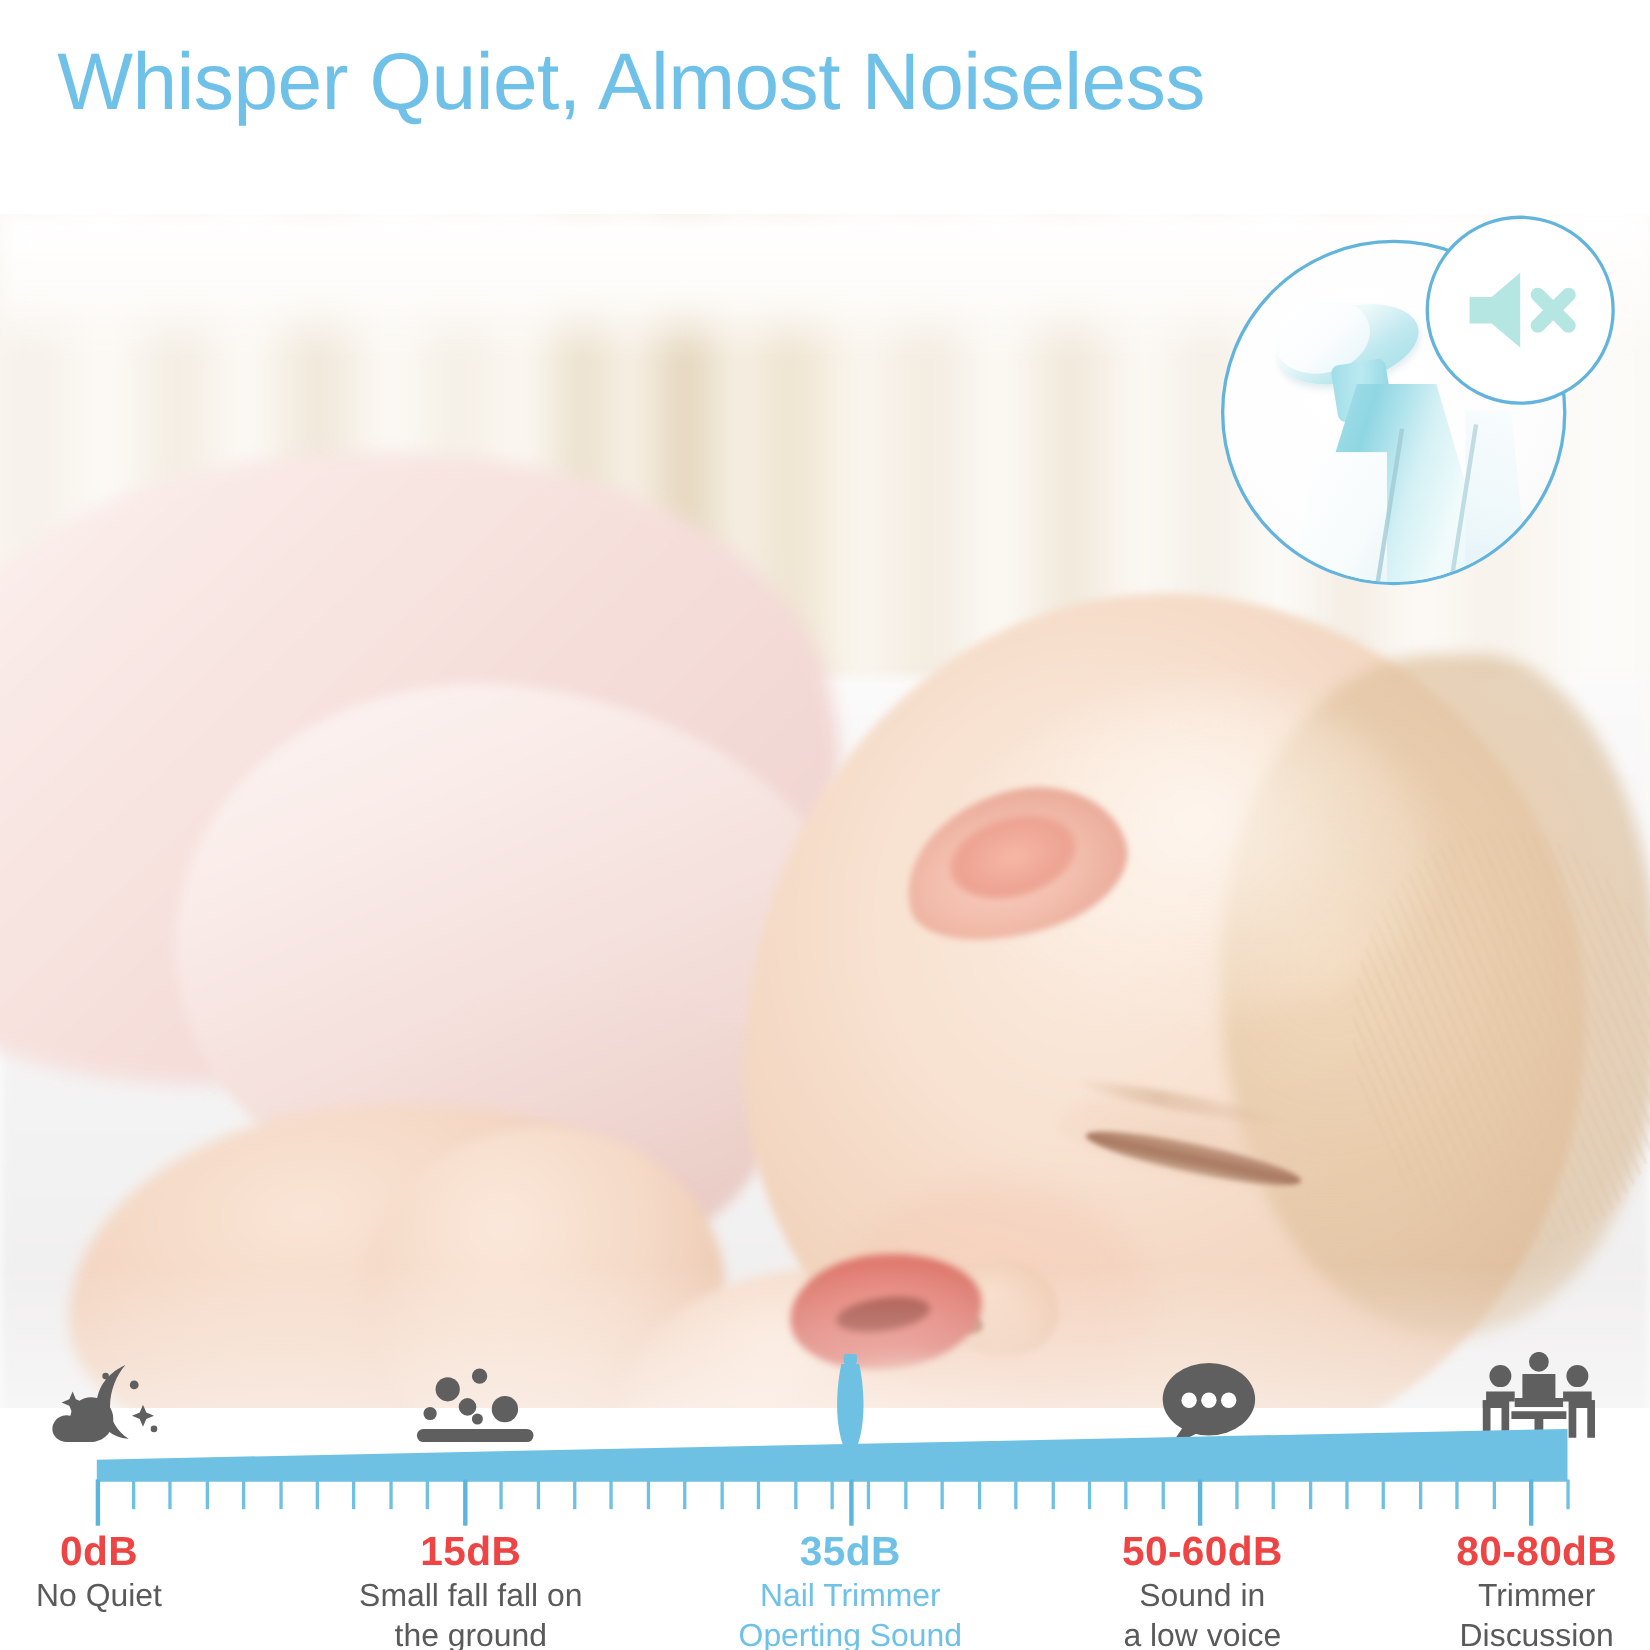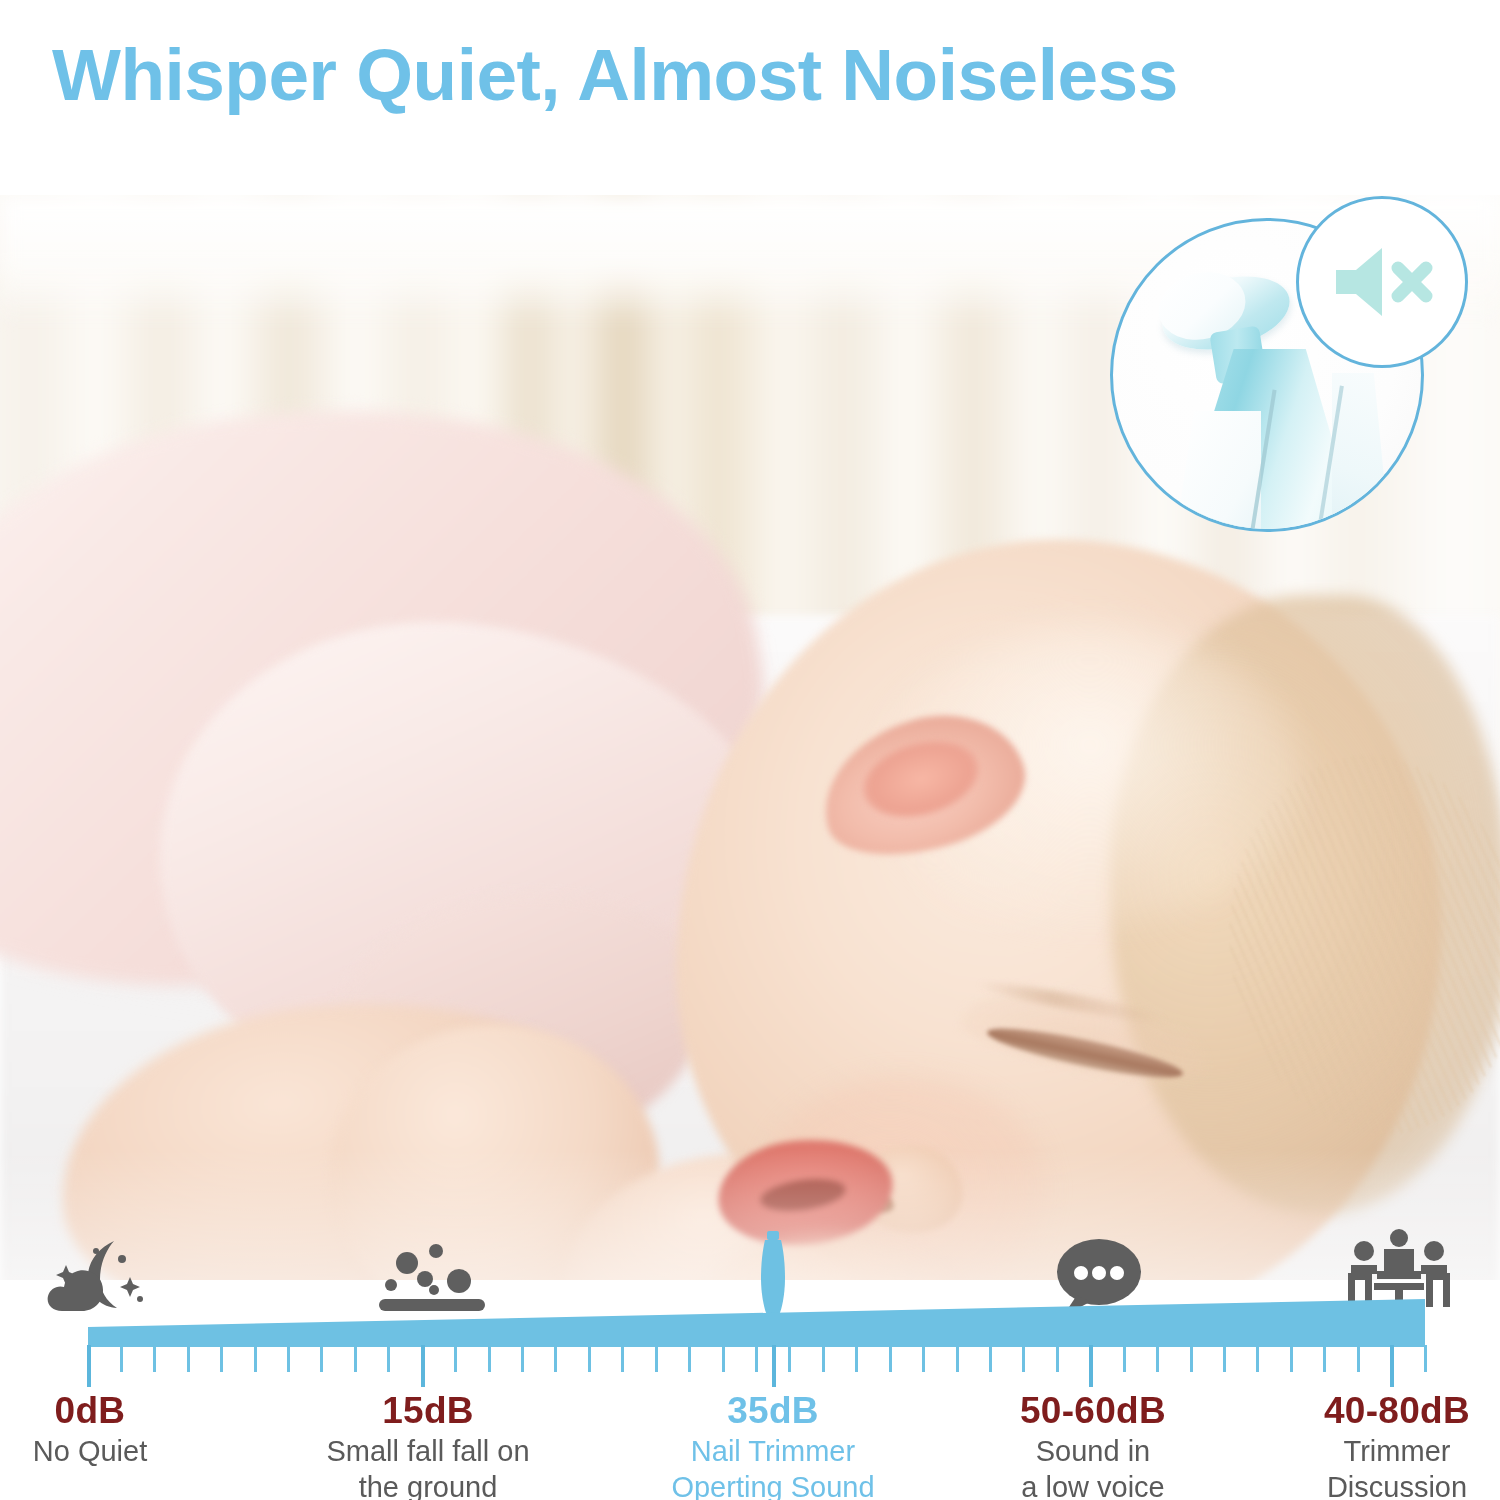--- a/index.html
+++ b/index.html
@@ -163,21 +163,21 @@
   }
   .photo-vig{
     position:absolute;left:0;top:0;width:1500px;height:1085px;
     background:linear-gradient(180deg,rgba(255,255,255,.38) 0%,rgba(255,255,255,0) 11%,rgba(255,255,255,0) 88%,rgba(255,255,255,.55) 100%);
     pointer-events:none;
   }
 
   
   .headline{
     position:absolute;left:52px;top:38px;
-    font-size:73px;font-weight:700;color:#6FC1E8;
+    font-size:73px;font-weight:400;color:#6FC1E8;
     letter-spacing:-.5px;white-space:nowrap;line-height:1;
   }
   .subhead{
     position:absolute;left:48px;top:138px;
     font-size:50px;font-weight:400;color:#111111;
     white-space:nowrap;line-height:1;
   }
 
   
   .inset{position:absolute;left:1110px;top:196px;width:352px;height:330px;}
@@ -242,21 +242,21 @@
   .wedge{position:absolute;left:0;top:64px;width:1500px;height:60px;}
   .ticks{position:absolute;left:0;top:120px;width:1500px;height:42px;}
   .tick{position:absolute;top:0;width:3px;background:#6EC1E3;}
   .tick.major{height:42px;width:4px;background:#5CB6DC;}
   .tick.minor{height:27px;}
   .labels{position:absolute;left:0;top:165px;width:1500px;height:110px;}
   .lab{
     position:absolute;transform:translateX(-50%);text-align:center;
     line-height:1.14;white-space:nowrap;
   }
-  .lab .db{font-size:37px;font-weight:700;color:#7f1d1d;letter-spacing:.3px;}
+  .lab .db{font-size:37px;font-weight:700;color:#ef4444;letter-spacing:.3px;}
   .lab .desc{font-size:29px;font-weight:400;color:#5a5a5a;margin-top:3px;}
   .lab.hl .db{color:#6FC1E8;}
   .lab.hl .desc{color:#6FC1E8;}
 </style>
 </head>
 <body>
 
 <div class="stage">
 
   <div class="photo">
@@ -435,20 +435,20 @@
           <div class="db">35dB</div>
           <div class="desc">Nail Trimmer</div>
           <div class="desc">Operting Sound</div>
         </div>
         <div class="lab" style="left: 1093px;">
           <div class="db">50-60dB</div>
           <div class="desc">Sound in</div>
           <div class="desc">a low voice</div>
         </div>
         <div class="lab" style="left: 1397px;">
-          <div class="db">40-80dB</div>
+          <div class="db">80-80dB</div>
           <div class="desc">Trimmer</div>
           <div class="desc">Discussion</div>
         </div>
       </div>
   </div>
 
 </div>
 
 </body></html>

